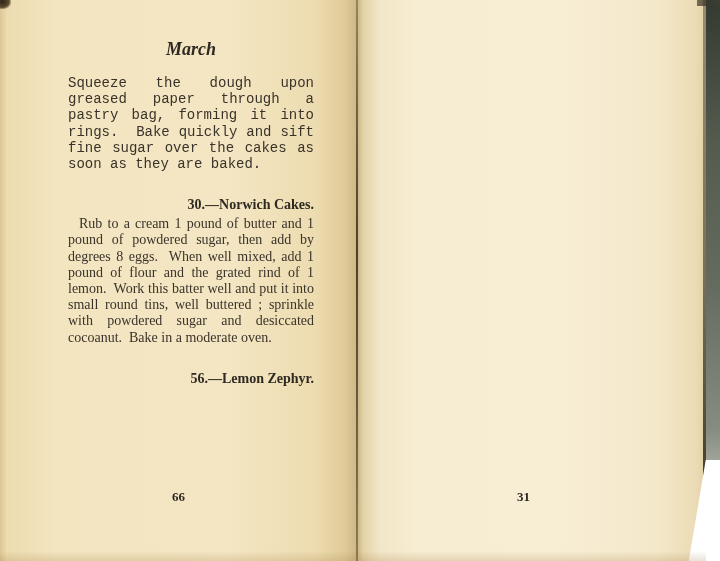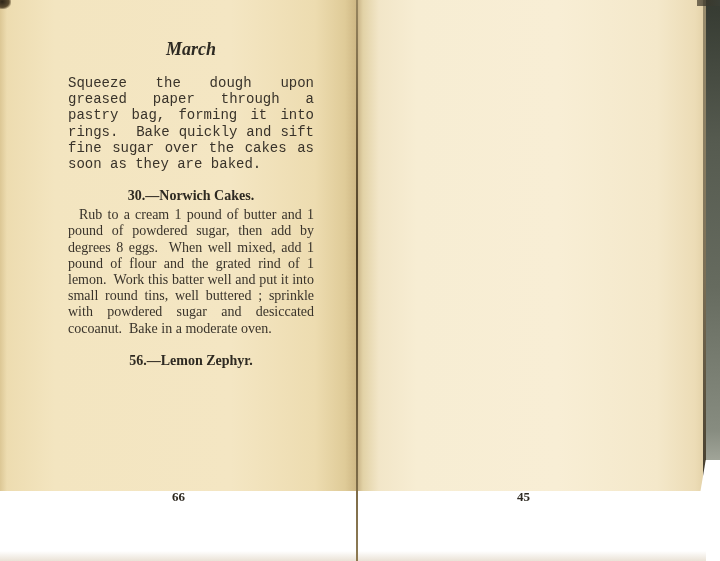--- a/index.html
+++ b/index.html
@@ -3,21 +3,21 @@
 <meta charset="utf-8">
 <style>
   * { box-sizing: border-box; }
   html, body { margin: 0; padding: 0; background: #ffffff; }
   .book {
     position: relative; width: 720px; height: 561px; overflow: hidden;
     background: #ffffff;
     font-family: "Liberation Serif", "DejaVu Serif", serif;
     color: #39332a;
   }
-  .page { position: absolute; top: 0; height: 491px; }
+  .page { position: absolute; top: 0; height: 561px; }
   .page-left {
     left: 0; width: 357px;
     background: linear-gradient(90deg,
       #dcc795 0px, #eddcb0 7px, #f3e5c0 55px, #f4e6c3 230px,
       #eddcb0 315px, #dfcb98 345px, #cdb683 357px);
   }
   .page-right {
     left: 357px; width: 349px;
     background: linear-gradient(90deg,
       #c7b184 0px, #e2d2a6 6px, #f2e6c8 22px, #f7edd3 60px,
@@ -53,21 +53,21 @@
     position: absolute; left: 697px; top: 0; width: 23px; height: 6px;
     background: linear-gradient(90deg, rgba(58,50,35,0.65), #3a3e35);
   }
   .content { position: absolute; }
   .content-left  { left: 68px;  top: 38px; width: 246px; }
   .running-header {
     text-align: center; font-style: italic; font-weight: bold;
     font-size: 18px; line-height: 22px; color: #2e2a22;
   }
   .recipe-title {
-    margin: 15px 0 3px; text-align: center; font-weight: bold;
+    margin: 24px 0 3px; text-align: right; font-weight: bold;
     font-size: 14px; line-height: 17px; color: #2e2a22;
   }
   .para {
     margin: 0; text-align: justify; font-size: 14px; line-height: 16.2px;
     text-indent: 11px;
   }
   .para.noindent { text-indent: 0; margin-top: 15px; font-family: Liberation Mono, monospace; }
   .page-number {
     position: absolute; top: 489px; left: 0; width: 100%; text-align: center;
     font-size: 13px; font-weight: bold; color: #2e2a22;
@@ -85,21 +85,21 @@
       <p class="para noindent">Squeeze the dough upon greased paper through a pastry bag, forming it into rings.&nbsp; Bake quickly and sift fine sugar over the cakes as soon as they are baked.</p>
       <h3 class="recipe-title">30.—Norwich Cakes.</h3>
       <p class="para">Rub to a cream 1 pound of butter and 1 pound of powdered sugar, then add by degrees 8 eggs.&nbsp; When well mixed, add 1 pound of flour and the grated rind of 1 lemon.&nbsp; Work this batter well and put it into small round tins, well buttered&nbsp;; sprinkle with powdered sugar and desiccated cocoanut.&nbsp; Bake in a moderate oven.</p>
       <h3 class="recipe-title">56.—Lemon Zephyr.</h3>
     </div>
     <div class="page-number pn-left">66</div>
   </div>
 
   <div class="page page-right">
 
-    <div class="page-number pn-right">45</div>
+    <div class="page-number pn-right">31</div>
   </div>
 
   <div class="gutter-line"></div>
   <div class="page-edge-line"></div>
   <div class="edge-strip"></div>
   <div class="corner-cut"></div>
   <div class="smudge-tl"></div>
   <div class="smudge-tr"></div>
 
 </div>

